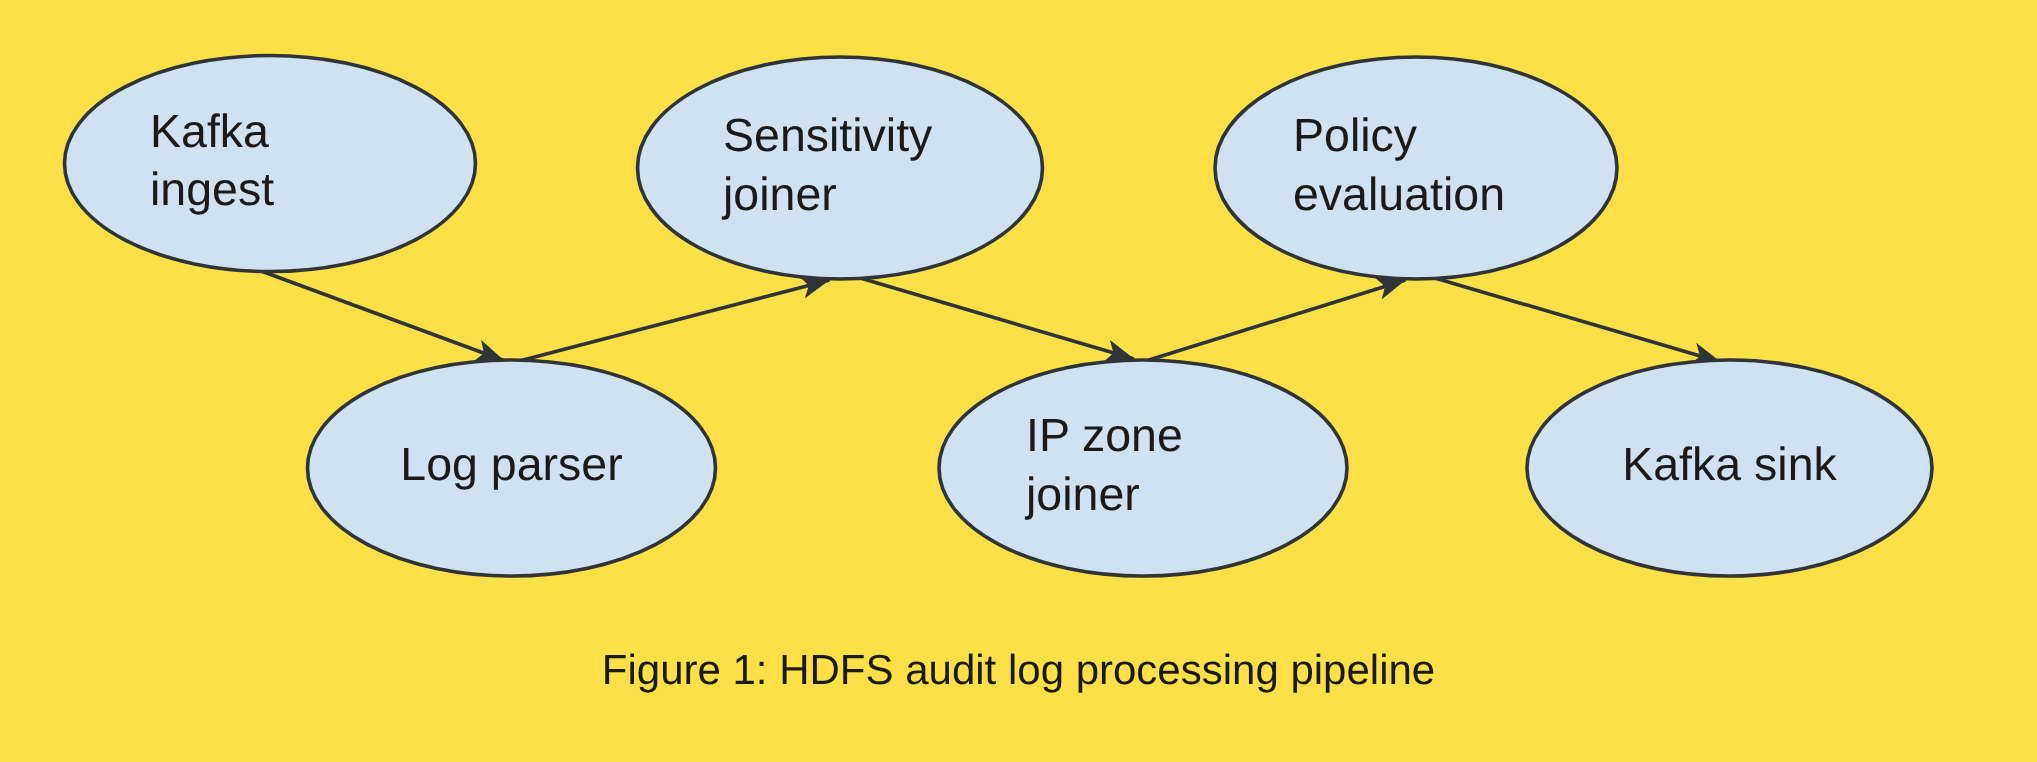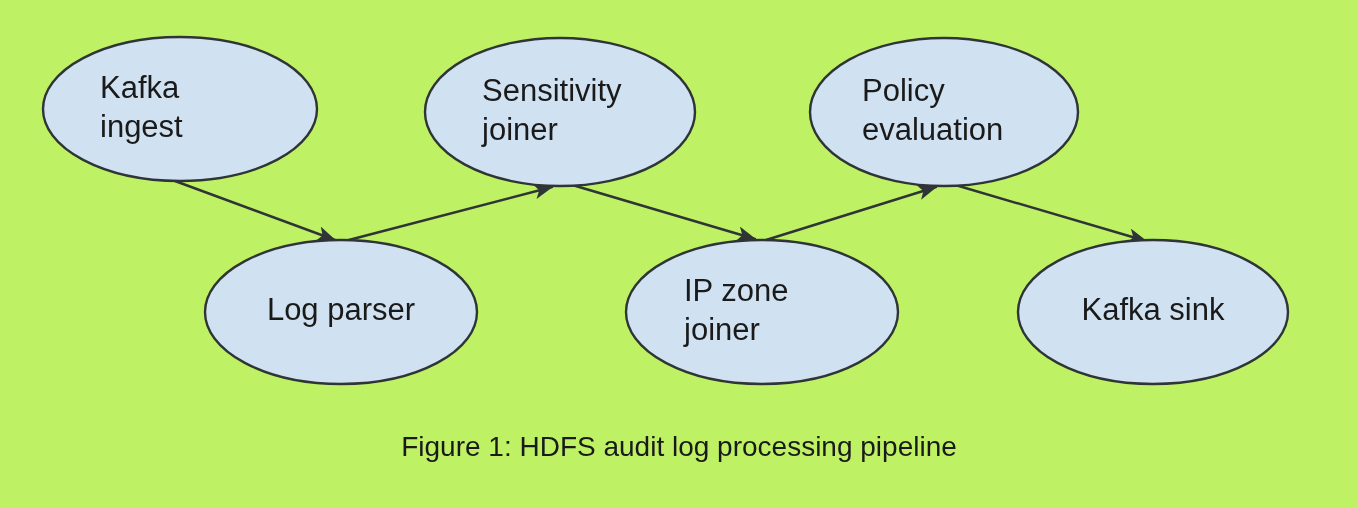--- a/index.html
+++ b/index.html
@@ -9,21 +9,21 @@
     background: #ffffff;
   }
   body {
     font-family: "Liberation Sans", sans-serif;
     color: #000000;
   }
   #figure-root {
     position: relative;
     width: 1358px;
     height: 508px;
-    background: #bef264;
+    background: #fde047;
     overflow: hidden;
   }
   #diagram-svg {
     position: absolute;
     left: 0;
     top: 0;
     width: 1358px;
     height: 508px;
     display: block;
   }

